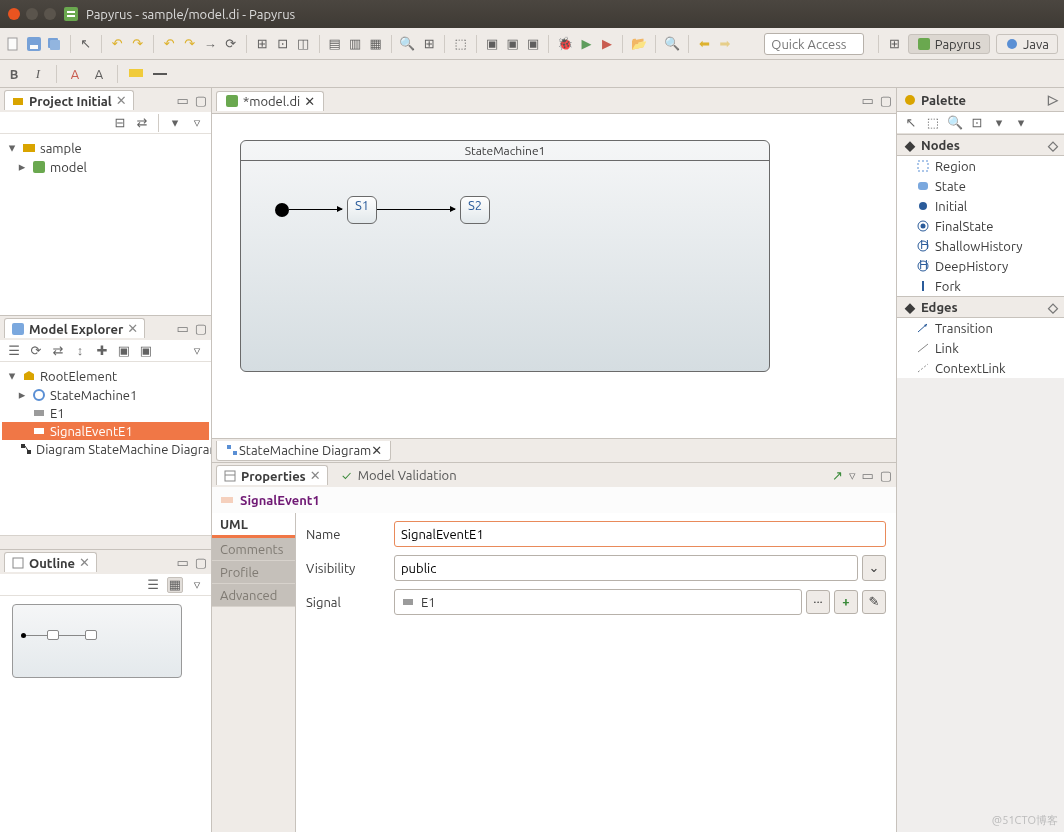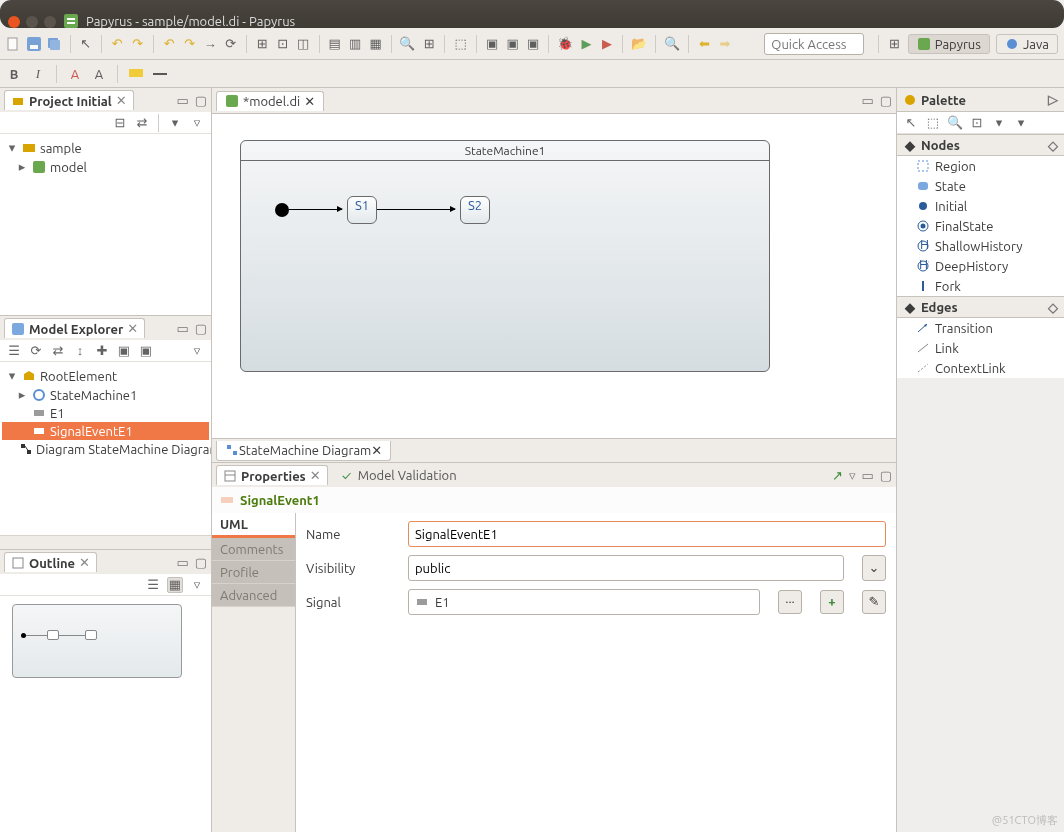--- a/index.html
+++ b/index.html
@@ -1,17 +1,17 @@
 <!DOCTYPE html>
 <html><head>
 <meta charset="utf-8">
 <style>
 * { box-sizing: border-box; margin: 0; padding: 0; font-family: "Ubuntu", "Segoe UI", sans-serif; font-size: 13px; }
 body { width: 1064px; height: 832px; background: #f0eeed; overflow: hidden; color: #3c3c3c; }
-.titlebar { height: 28px; background: linear-gradient(#4b4640, #3e3a34); display: flex; align-items: flex-end; padding: 0 8px; color: #ddd; gap: 8px; border-radius: 11px; }
+.titlebar { height: 28px; background: linear-gradient(#4b4640, #3e3a34); display: flex; align-items: center; padding: 0 8px; color: #ddd; gap: 8px; }
 .winbtns { display: flex; gap: 6px; }
 .winbtn { width: 12px; height: 12px; border-radius: 50%; background: #5a544c; }
 .winbtn.close { background: #e95420; }
 .toolbar { height: 32px; background: #efebe7; border-bottom: 1px solid #c7c2bc; display: flex; align-items: center; padding: 0 6px; gap: 6px; }
 .toolbar2 { height: 28px; background: #efebe7; border-bottom: 1px solid #c7c2bc; display: flex; align-items: center; padding: 0 6px; gap: 8px; }
 .tb-icon { width: 16px; height: 16px; display: inline-flex; align-items: center; justify-content: center; opacity: 0.8; cursor: pointer; }
 .tb-sep { width: 1px; height: 18px; background: #d0cbc5; margin: 0 2px; }
 .qa-box { margin-left: auto; margin-right: 6px; }
 .qa-input { width: 100px; height: 22px; border: 1px solid #b7b1aa; border-radius: 3px; padding: 0 6px; background: #fff; margin-left: 26px; }
 .persp-btn { border: 1px solid #c7c2bc; border-radius: 3px; padding: 2px 8px; background: #efebe7; display: inline-flex; align-items: center; gap: 4px; cursor: pointer; }
@@ -37,28 +37,28 @@
 .sm-box { position: absolute; left: 28px; top: 26px; width: 530px; height: 232px; border: 1px solid #6a6a6a; border-radius: 6px; background: linear-gradient(#f5f6f7, #d5dde1); }
 .sm-title { height: 20px; border-bottom: 1px solid #6a6a6a; text-align: center; font-size: 12px; line-height: 20px; }
 .sm-body { position: relative; height: calc(100% - 20px); }
 .init-node { position: absolute; left: 34px; top: 42px; width: 14px; height: 14px; background: #000; border-radius: 50%; }
 .state { position: absolute; border: 1px solid #6a6a6a; border-radius: 6px; background: linear-gradient(#fefefe, #e2e8eb); width: 30px; height: 28px; text-align: center; font-size: 12px; color: #2a5b9a; padding-top: 1px; }
 .arrow { position: absolute; height: 1px; background: #000; }
 .arrow::after { content: ""; position: absolute; right: -1px; top: -3px; border-left: 6px solid #000; border-top: 3.5px solid transparent; border-bottom: 3.5px solid transparent; }
 .bottom-tabbar { height: 24px; border-top: 1px solid #c7c2bc; background: #efebe7; display: flex; align-items: center; padding: 0 4px; }
 .bottom-tab { display: inline-flex; align-items: center; padding: 2px 8px; background: #fff; border: 1px solid #c7c2bc; border-top: none; border-radius: 0 0 3px 3px; }
 .props-area { height: 370px; border-top: 1px solid #c7c2bc; display: flex; flex-direction: column; }
-.props-title { padding: 6px 8px; color: #4d7c0f; font-weight: bold; font-size: 15px; background: #fcfcfc; display: flex; align-items: center; gap: 6px; }
+.props-title { padding: 6px 8px; color: #701a75; font-weight: bold; font-size: 15px; background: #fcfcfc; display: flex; align-items: center; gap: 6px; }
 .props-body { flex: 1; display: flex; background: #fff; }
 .props-cats { width: 84px; background: #efebe7; border-right: 1px solid #c7c2bc; }
 .pcat { padding: 4px 8px; border-bottom: 1px solid #d7d2cc; cursor: pointer; }
 .pcat.active { background: #fff; border-bottom: 3px solid #f07746; font-weight: bold; }
 .pcat.dim { color: #7f7a73; background: #c5c0ba; }
 .props-form { flex: 1; padding: 8px 10px; }
-.prow { display: flex; align-items: center; margin-bottom: 8px; gap: 18px; }
+.prow { display: flex; align-items: center; margin-bottom: 8px; gap: 4px; }
 .plabel { width: 84px; color: #3c3c3c; }
 .pinput { flex: 1; height: 26px; border: 1px solid #e98a5a; border-radius: 3px; padding: 0 6px; background: #fff; }
 .pinput.norm { border-color: #b7b1aa; }
 .pcombo-btn { width: 24px; height: 26px; border: 1px solid #b7b1aa; border-radius: 3px; background: #efebe7; text-align: center; line-height: 22px; cursor: pointer; }
 .psignal { flex: 1; display: flex; align-items: center; border: 1px solid #b7b1aa; border-radius: 3px; height: 26px; padding: 0 6px; gap: 6px; }
 .picon-btn { width: 24px; height: 24px; border: 1px solid #b7b1aa; border-radius: 3px; background: #efebe7; text-align: center; line-height: 20px; cursor: pointer; }
 .picon-btn.green { color: #3a8a3a; font-weight: bold; }
 .pal-head { height: 24px; background: #efebe7; border-bottom: 1px solid #c7c2bc; display: flex; align-items: center; padding: 0 6px; gap: 4px; font-weight: bold; }
 .pal-tools { height: 22px; background: #fff; border-bottom: 1px solid #e4e0db; display: flex; align-items: center; padding: 0 6px; gap: 6px; }
 .pal-section { height: 22px; background: #efebe7; border-top: 1px solid #c7c2bc; border-bottom: 1px solid #c7c2bc; display: flex; align-items: center; padding: 0 6px; gap: 4px; font-weight: bold; }

